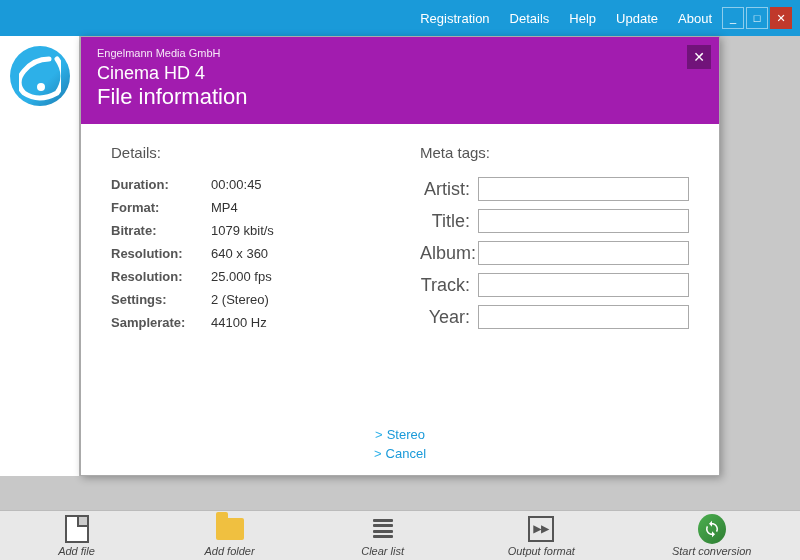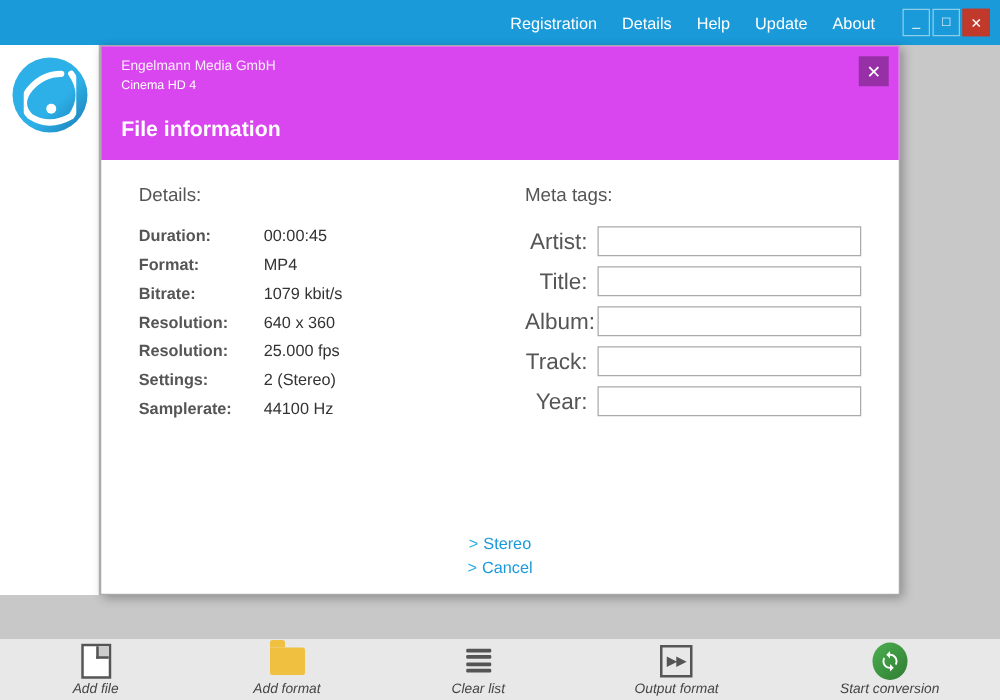--- a/index.html
+++ b/index.html
@@ -15,21 +15,21 @@
     }
 
     
     .title-bar {
       height: 36px;
       background: #1a9ad9;
       display: flex;
       align-items: center;
       justify-content: flex-end;
       padding: 16px 8px;
-      gap: 12px;
+      gap: 0;
     }
     .title-bar-menu {
       display: flex;
       align-items: center;
       gap: 0;
       flex: 1;
       justify-content: flex-end;
     }
     .menu-item {
       color: white;
@@ -97,42 +97,42 @@
       top: 0;
       width: 640px;
       height: 440px;
       background: white;
       border: 1px solid #aaa;
       box-shadow: 2px 2px 8px rgba(0,0,0,0.3);
       display: flex;
       flex-direction: column;
     }
     .dialog-header {
-      background: #d946ef;
+      background: #a21caf;
       padding: 10px 16px 14px 16px;
       position: relative;
       display: flex;
       flex-direction: column;
     }
     .dialog-company {
       color: white;
       font-size: 11px;
       opacity: 0.9;
       margin-bottom: 4px;
     }
     .dialog-app-name {
       color: white;
-      font-size: 10px;
+      font-size: 18px;
       font-weight: normal;
-      margin-bottom: 20px;
+      margin-bottom: 0;
     }
     .dialog-title {
       color: white;
-      font-size: 17px;
-      font-weight: 700;
+      font-size: 22px;
+      font-weight: 400;
     }
     .dialog-close {
       position: absolute;
       right: 8px;
       top: 8px;
       width: 24px;
       height: 24px;
       background: rgba(0,0,0,0.3);
       color: white;
       border: none;
@@ -472,21 +472,21 @@
       <div class="toolbar-icon">
         <div class="file-icon"></div>
       </div>
       <span class="toolbar-label">Add file</span>
     </div>
 
     <div class="toolbar-item">
       <div class="toolbar-icon">
         <div class="folder-icon"></div>
       </div>
-      <span class="toolbar-label">Add format</span>
+      <span class="toolbar-label">Add folder</span>
     </div>
 
 
     <div class="toolbar-item">
       <div class="toolbar-icon">
         <div class="list-icon">
           <div class="list-line"></div>
           <div class="list-line"></div>
           <div class="list-line"></div>
           <div class="list-line"></div>

